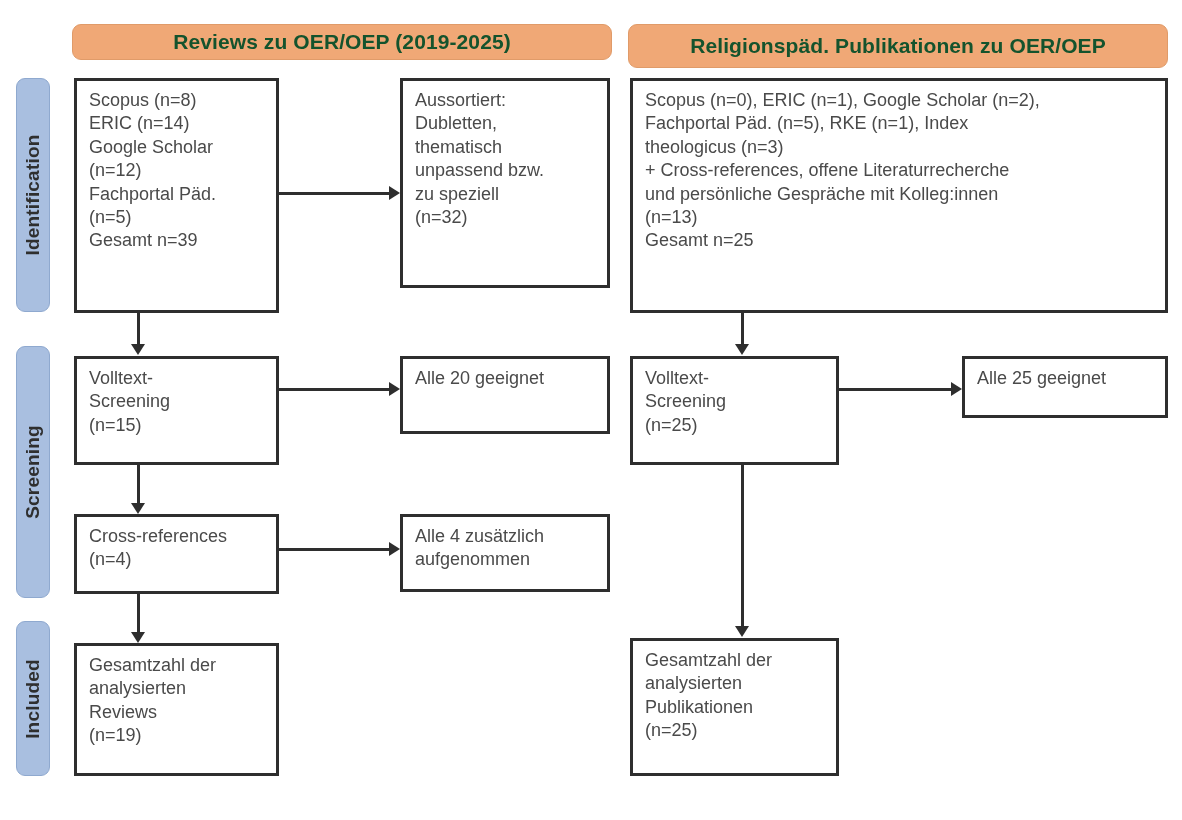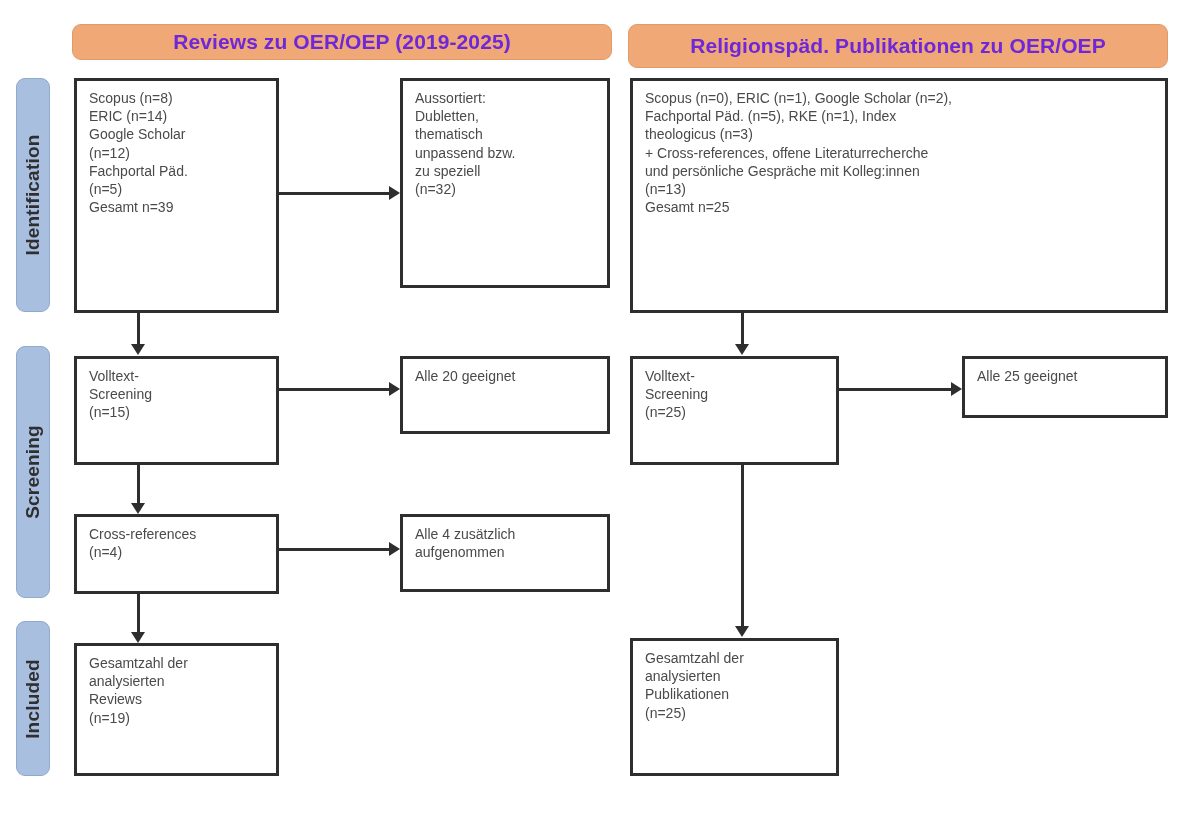--- a/index.html
+++ b/index.html
@@ -46,32 +46,32 @@
     position: absolute;
     background: #f0a876;
     border: 1px solid #e09b69;
     border-radius: 9px;
     box-sizing: border-box;
     display: flex;
     align-items: center;
     justify-content: center;
     font-size: 21px;
     font-weight: 700;
-    color: #6d28d9;
+    color: #14532d;
     letter-spacing: 0.1px;
   }
 
   
   .node {
     position: absolute;
     background: #ffffff;
     border: 3px solid #2e2e2e;
     box-sizing: border-box;
     padding: 8px 16px 6px 12px;
-    font-size: 14px;
+    font-size: 18px;
     line-height: 1.30;
     color: #4a4a4a;
     white-space: pre-line;
     overflow: hidden;
   }
 
   
   .conn-v, .conn-h {
     position: absolute;
     background: #2e2e2e;

